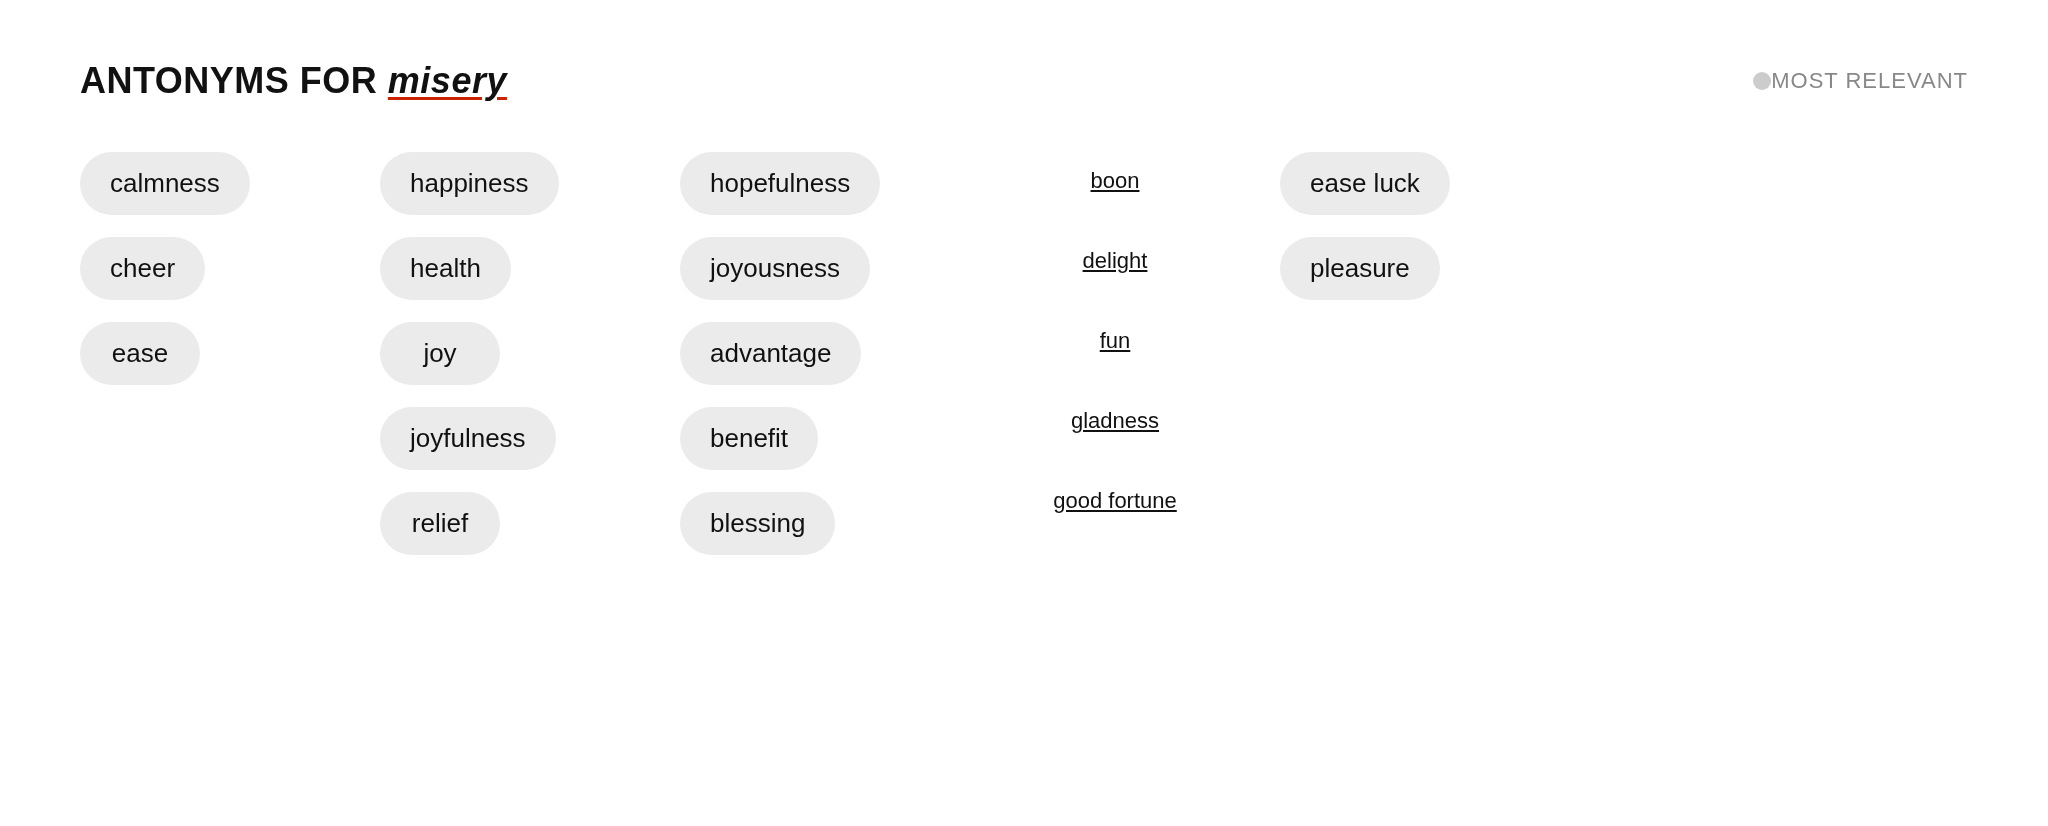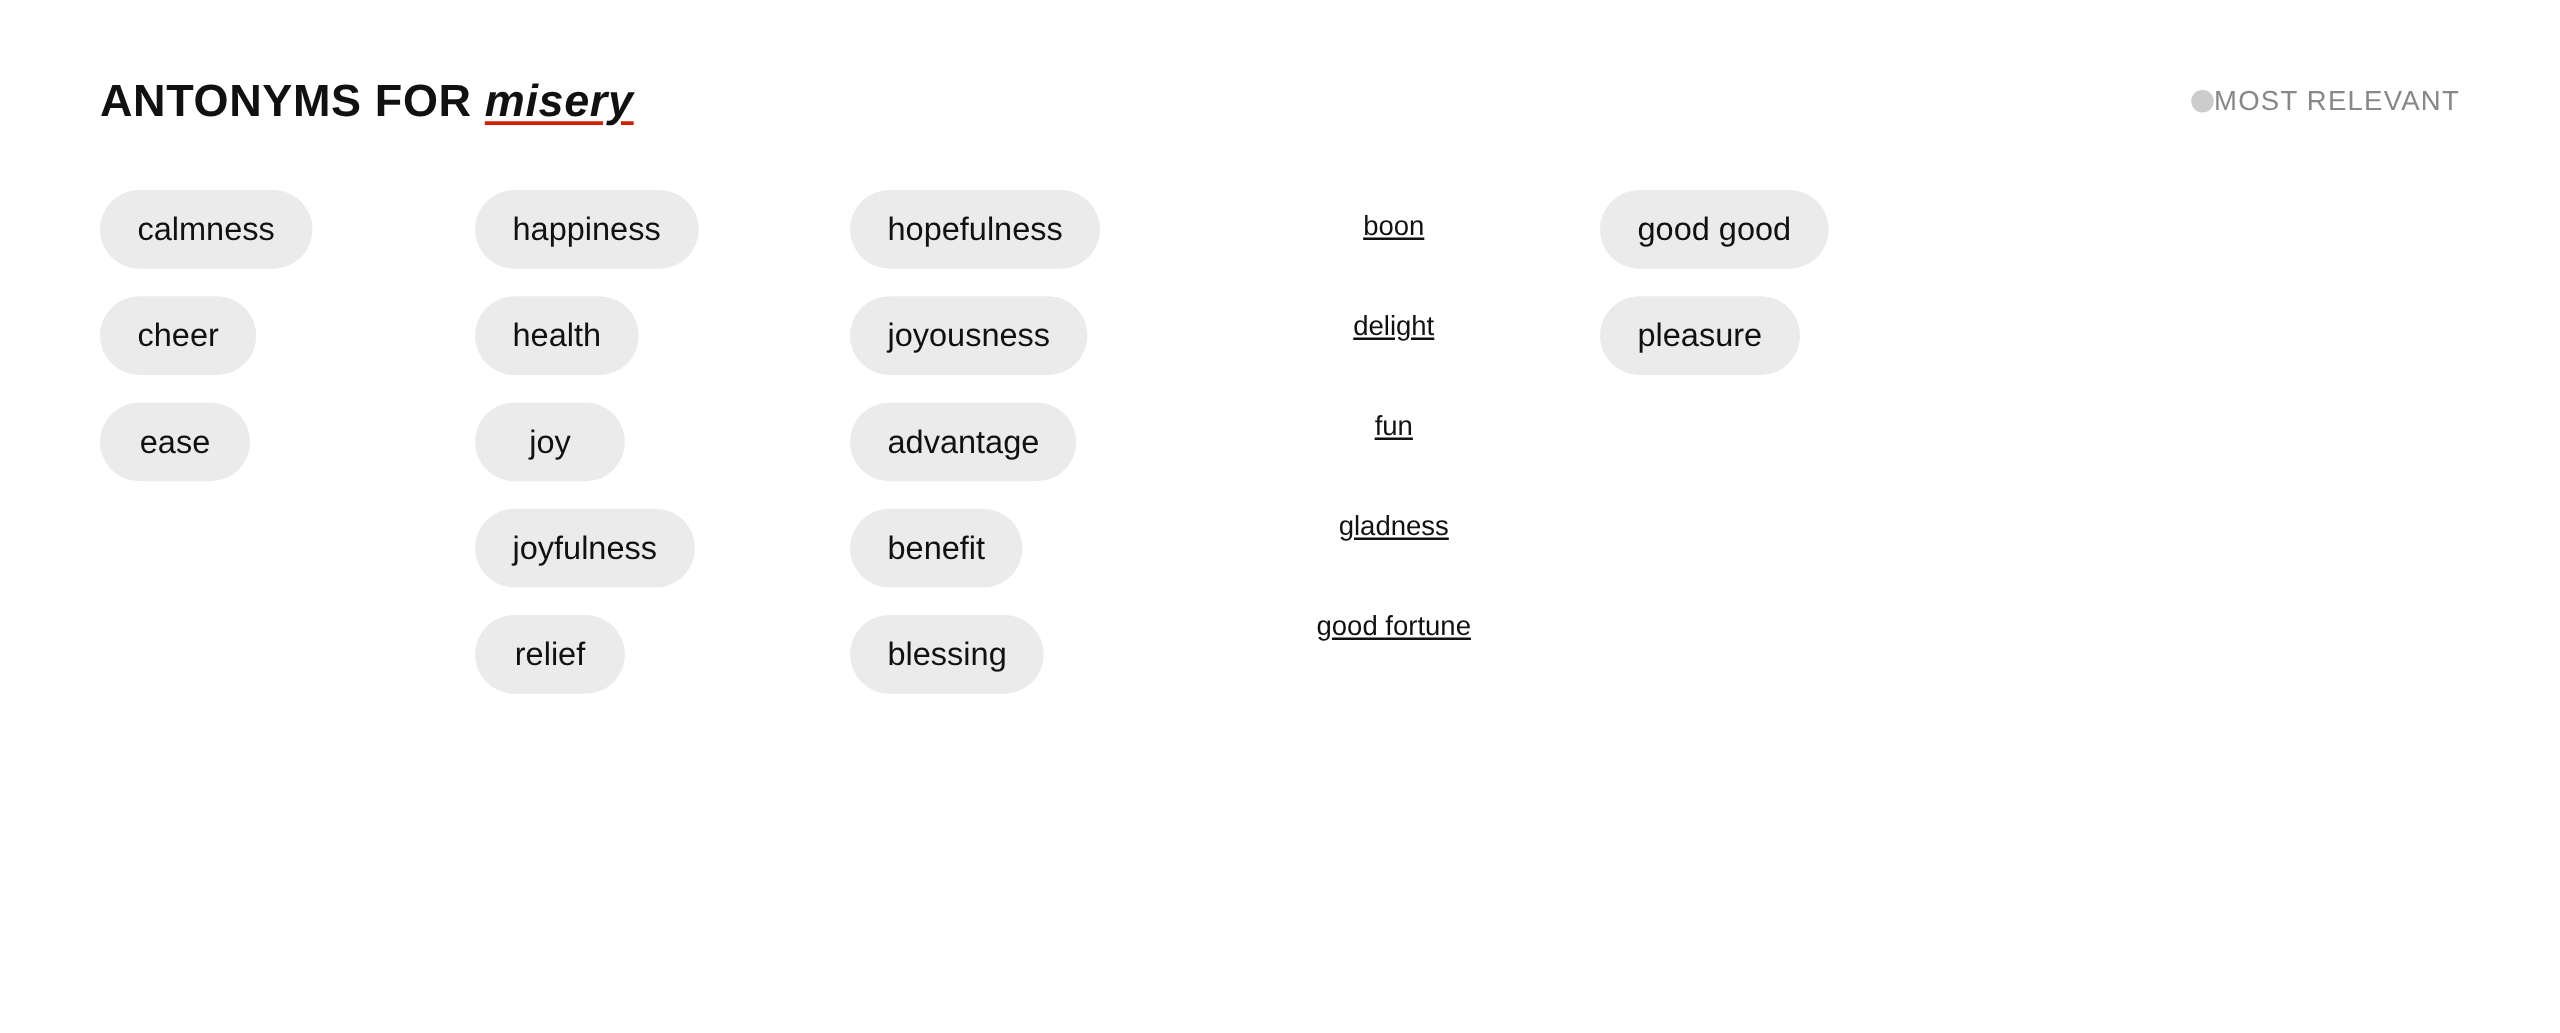--- a/index.html
+++ b/index.html
@@ -137,17 +137,17 @@
         <div class="word-pill">blessing</div>
       </div>
       <div class="col">
         <div class="word-plain">boon</div>
         <div class="word-plain">delight</div>
         <div class="word-plain">fun</div>
         <div class="word-plain">gladness</div>
         <div class="word-plain">good fortune</div>
       </div>
       <div class="col">
-        <div class="word-pill">good good</div>
+        <div class="word-pill">ease luck</div>
         <div class="word-pill">pleasure</div>
       </div>
     </div>
 </div>
 
 </body></html>

